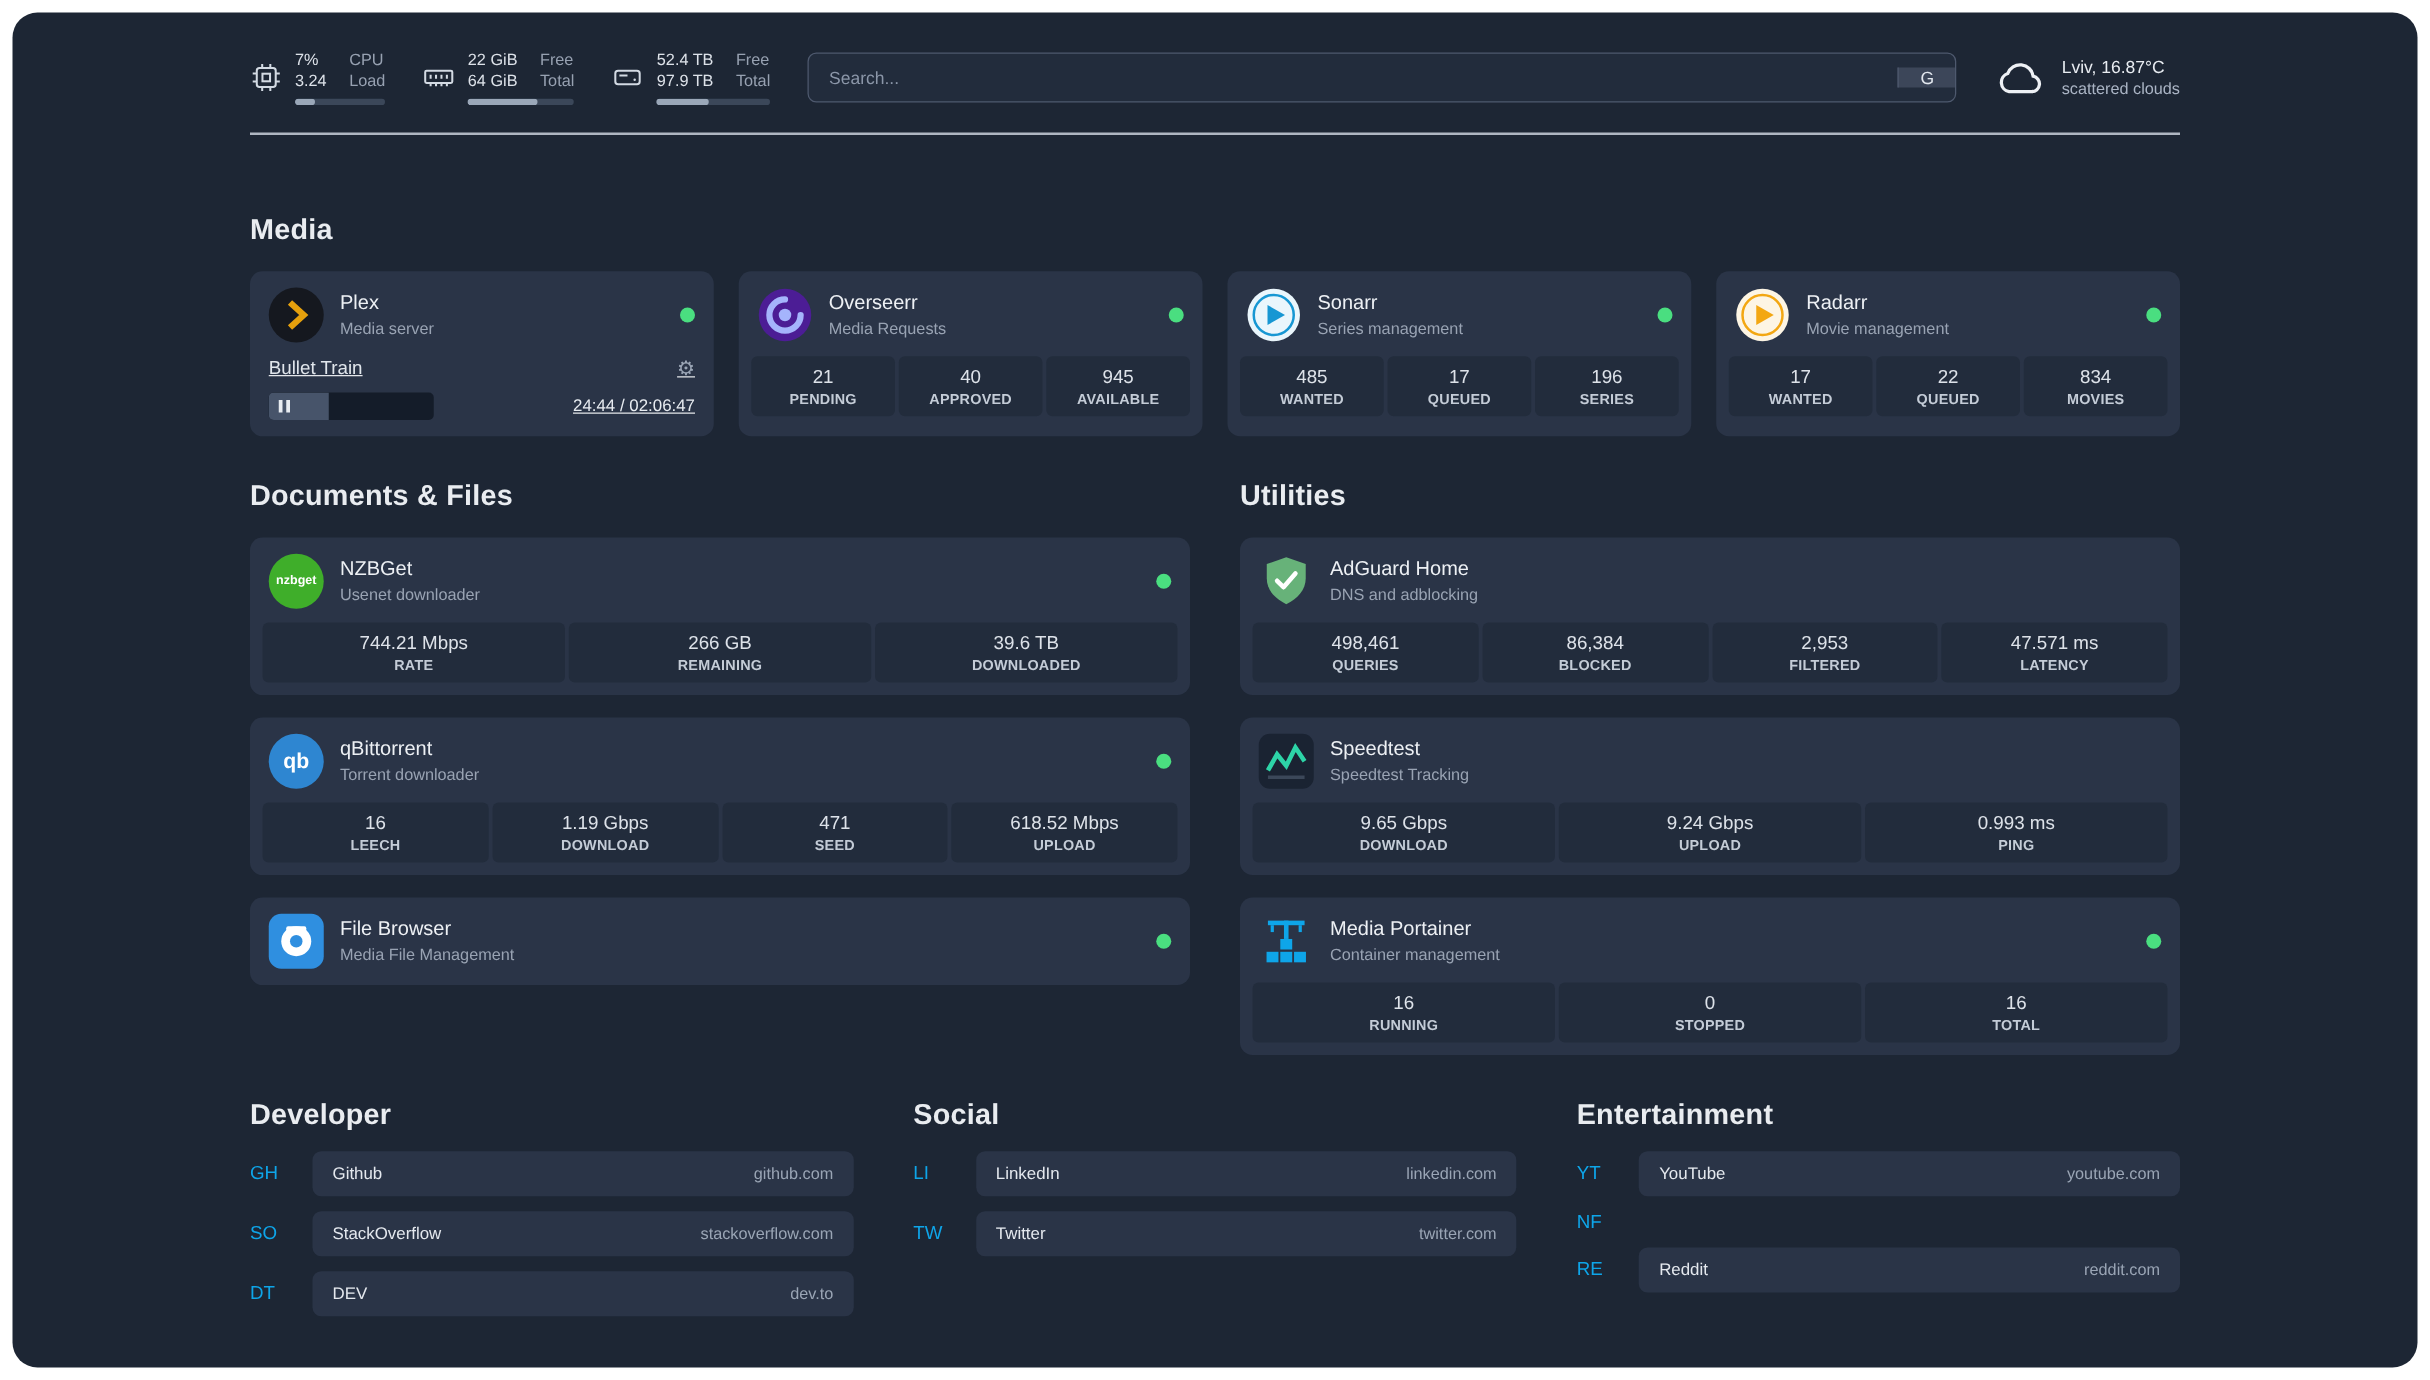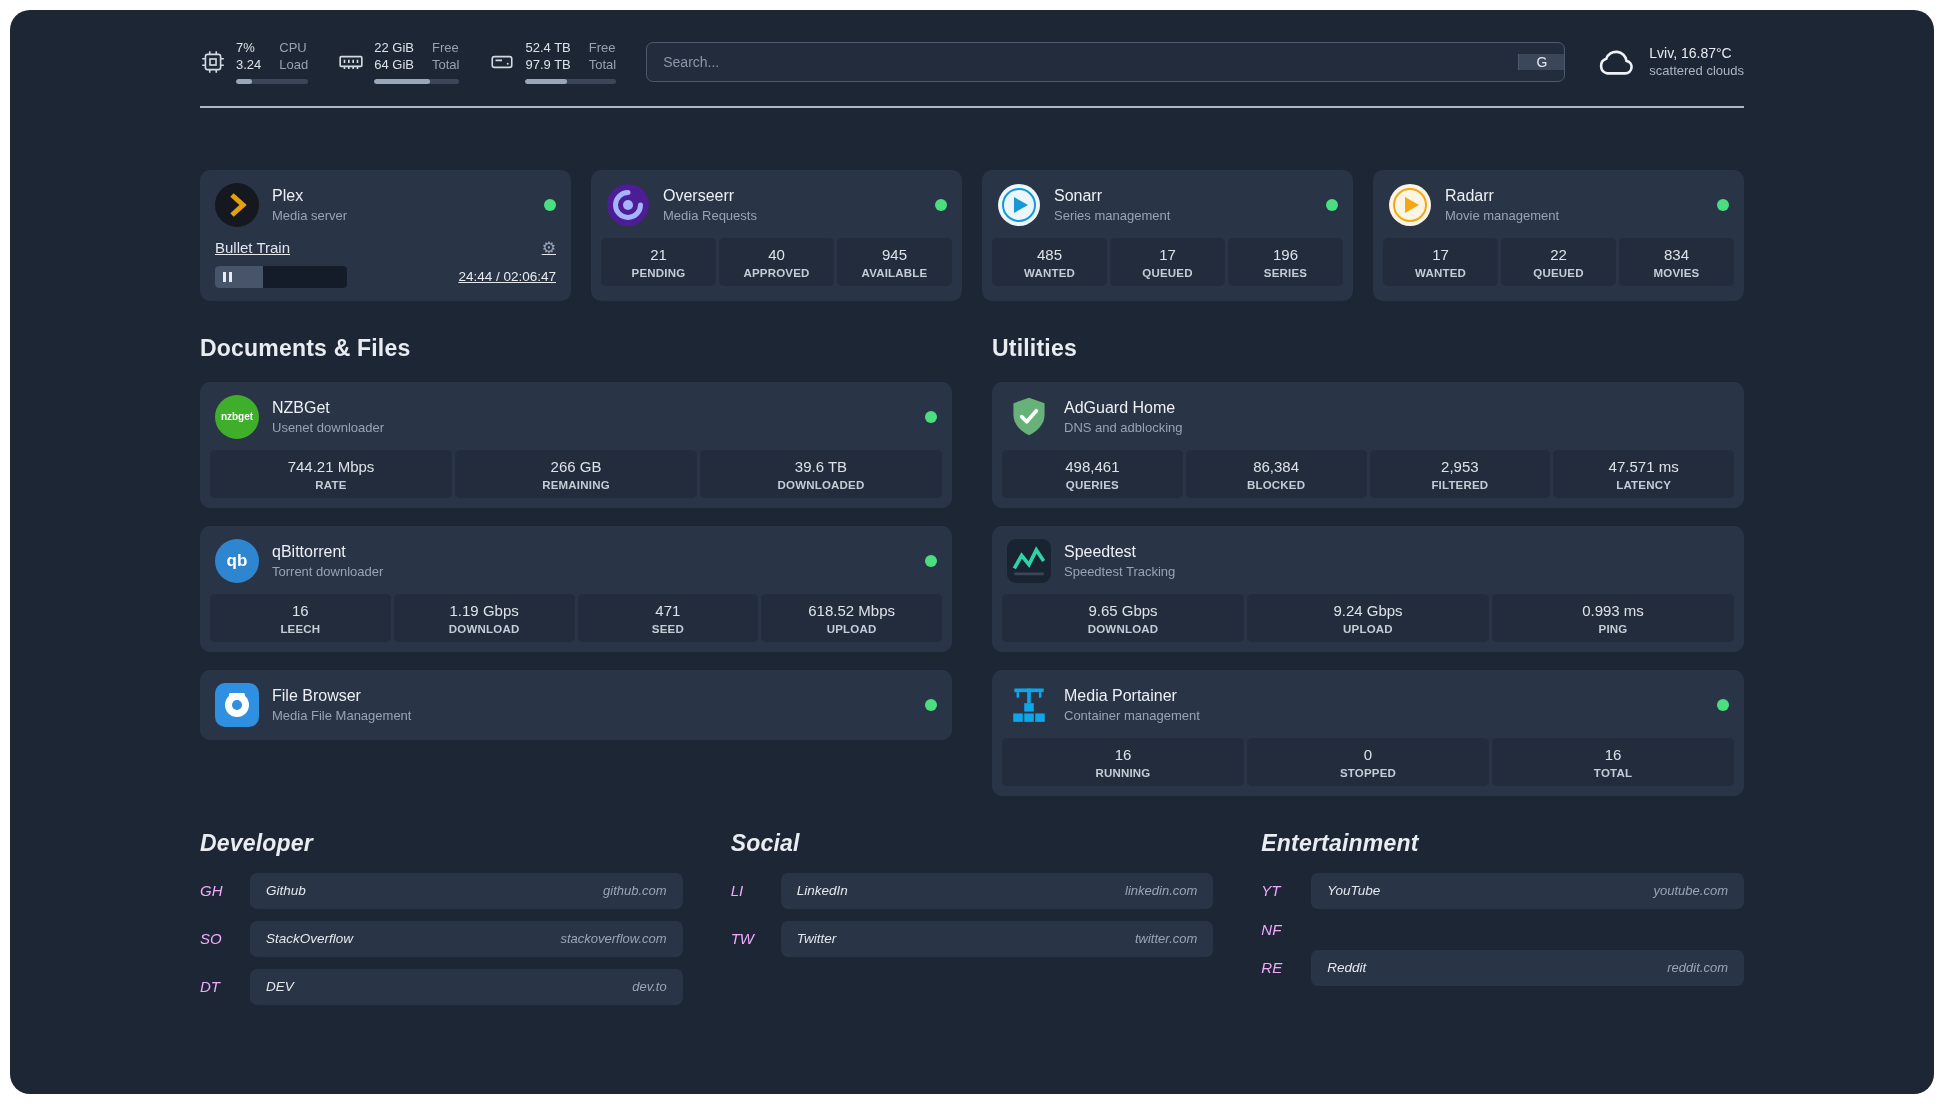--- a/index.html
+++ b/index.html
@@ -62,24 +62,24 @@
 
   .two-col { display:grid; grid-template-columns:1fr 1fr; gap:40px; margin-top:34px; }
   .col .section-title { margin-bottom:20px; }
   .col .card + .card { margin-top:18px; }
 
   
   .icon-text-sm { font-size:10px; color:#fff; font-weight:700; }
   .icon-text-md { font-size:17px; color:#fff; font-weight:700; }
 
   
-  .bookmarks { display:grid; grid-template-columns:repeat(3,1fr); gap:48px; margin-top:34px; padding-bottom:40px;font-style:italic; }
+  .bookmarks { display:grid; grid-template-columns:repeat(3,1fr); gap:48px; margin-top:34px; padding-bottom:40px; }
   .bm-col .section-title { margin-bottom:16px; }
   .bm-row { display:flex; align-items:center; gap:14px; margin-top:12px; cursor:pointer; }
-  .bm-abbr { width:36px; font-size:15px; color:#f0abfc; flex:none; }
+  .bm-abbr { width:36px; font-size:15px; color:#0ea5e9; flex:none; }
   .bm-bar { flex:1; height:36px; background:#2a3447; border-radius:7px; display:flex; align-items:center; padding:0 16px; }
   .bm-name { font-size:13.5px; color:#e4e8ee; }
   .bm-domain { margin-left:auto; font-size:13px; color:#9aa5b5; }
 </style>
 </head>
 <body>
 
 <div class="panel">
   <div class="content">
 
@@ -163,20 +163,21 @@
         <div>
           <div class="weather-loc">Lviv, 16.87°C</div>
           <div class="weather-cond">scattered clouds</div>
         </div>
       </div>
     </div>
 
     <hr class="divider">
 
     <div class="section-media">
+      <h2 class="section-title">Media</h2>
       <div class="media-grid">
 
         <div class="card">
           <div class="card-head">
             <span class="app-icon round" style="background:#15181f;">
               <svg width="44" height="44" viewBox="0 0 44 44">
                   <path d="M17 12l11 10-11 10" stroke="#e5a00d" stroke-width="5" fill="none"></path>
                 </svg>
             </span>
             <div class="app-text">

